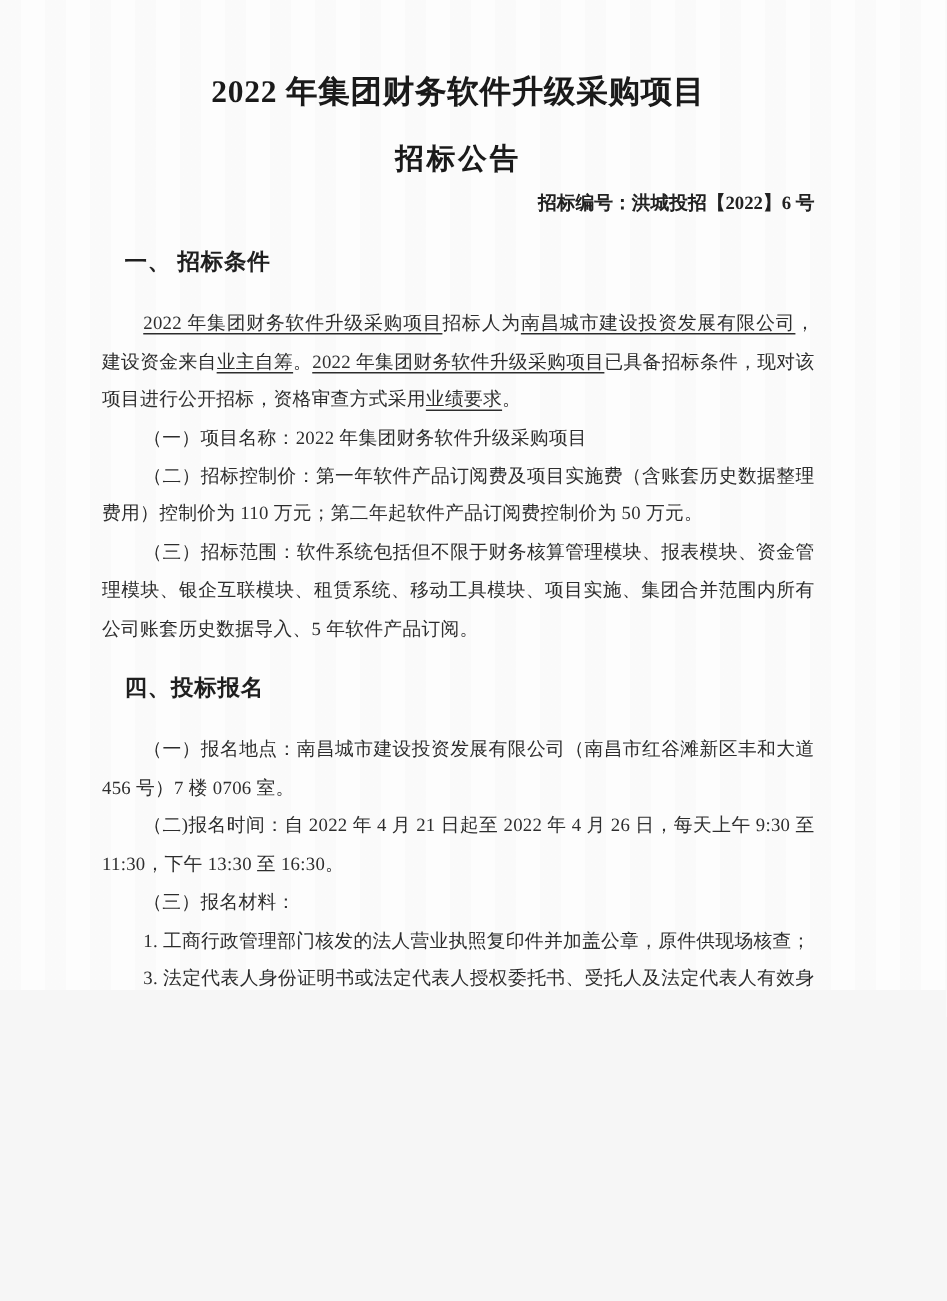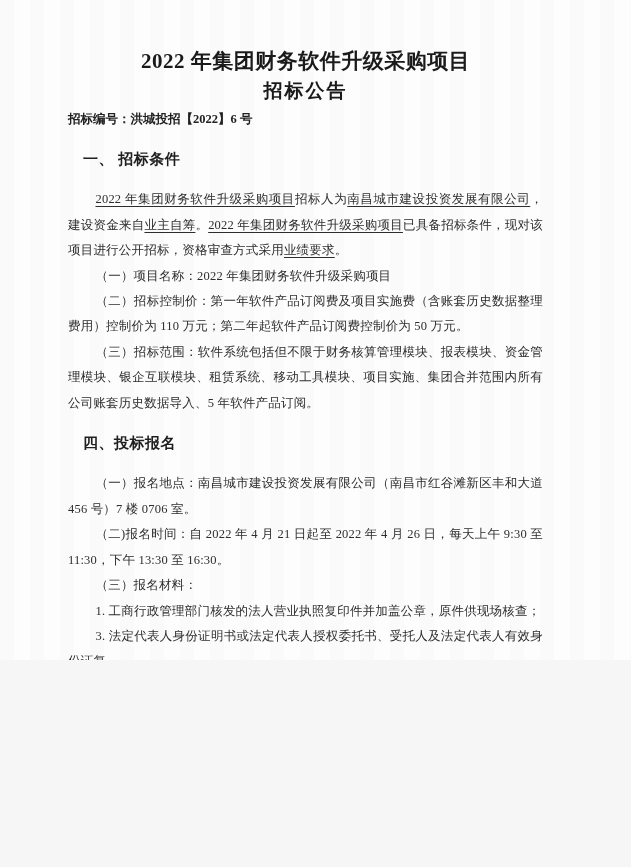--- a/index.html
+++ b/index.html
@@ -22,33 +22,33 @@
   .title {
     margin: 0;
     font-size: 21px;
     font-weight: 700;
     line-height: 30px;
     text-align: center;
     letter-spacing: 0.5px;
     color: #1a1a1a;
   }
   .subtitle {
-    margin: 0 0 0 0;
+    margin: 16px 0 0 0;
     font-size: 19px;
     font-weight: 700;
     line-height: 30px;
     text-align: center;
     letter-spacing: 2px;
     color: #1a1a1a;
   }
   .tender-no {
     font-size: 12.5px;
     font-weight: 600;
     line-height: 26px;
-    text-align: left;
+    text-align: right;
     color: #222;
     margin-bottom: 2px;
   }
   .sec-heading {
     margin: 15px;
     font-size: 15px;
     font-weight: 700;
     line-height: 25.4px;
     color: #1f1f1f;
     letter-spacing: 0.5px;

